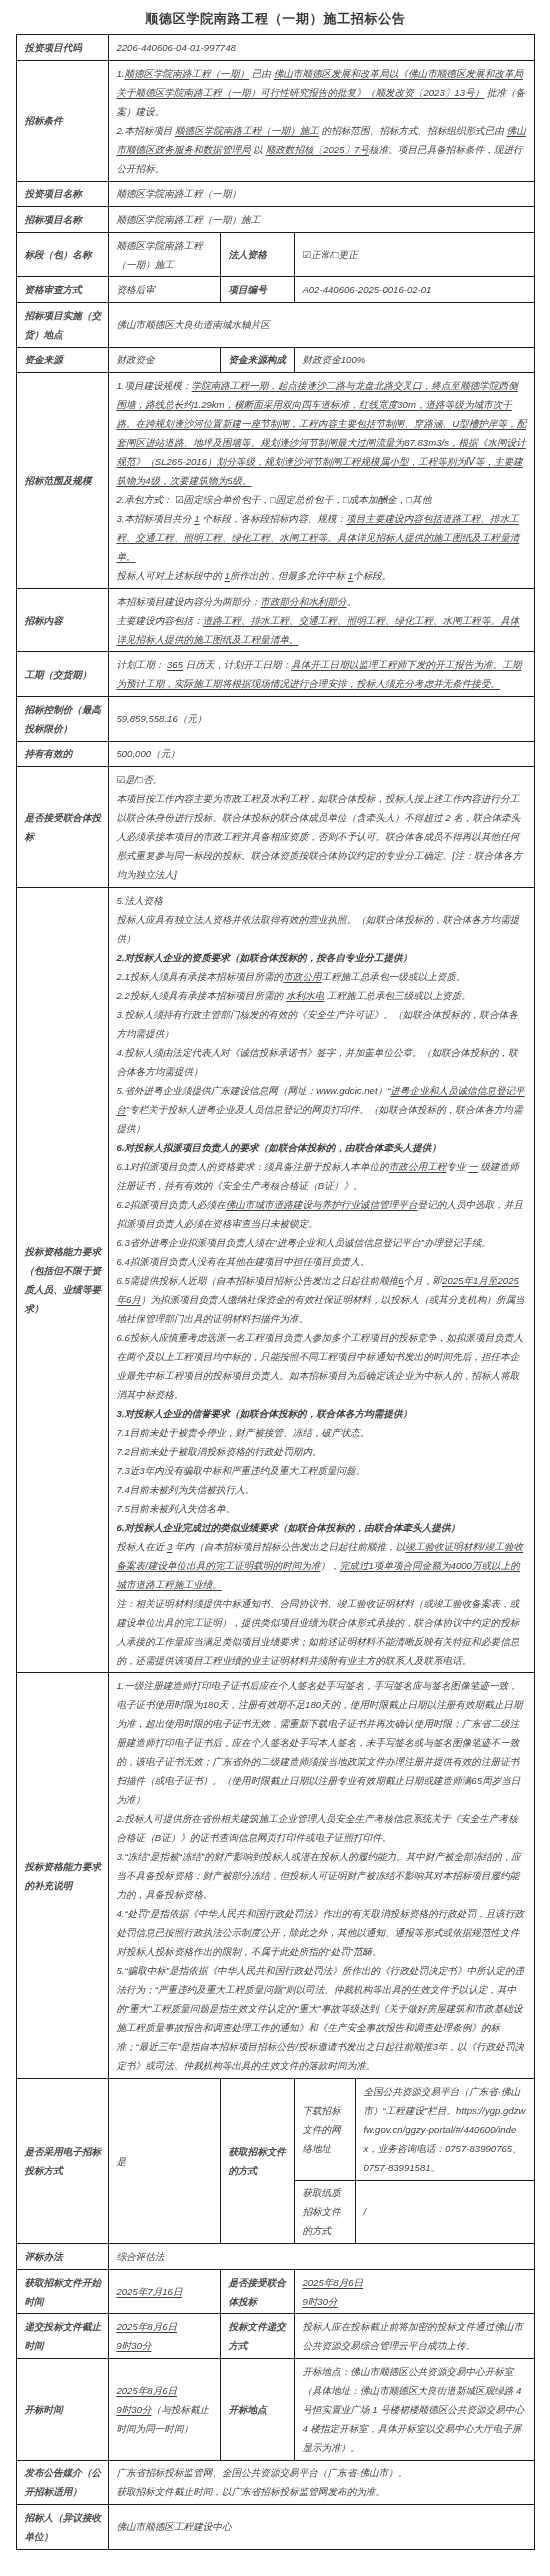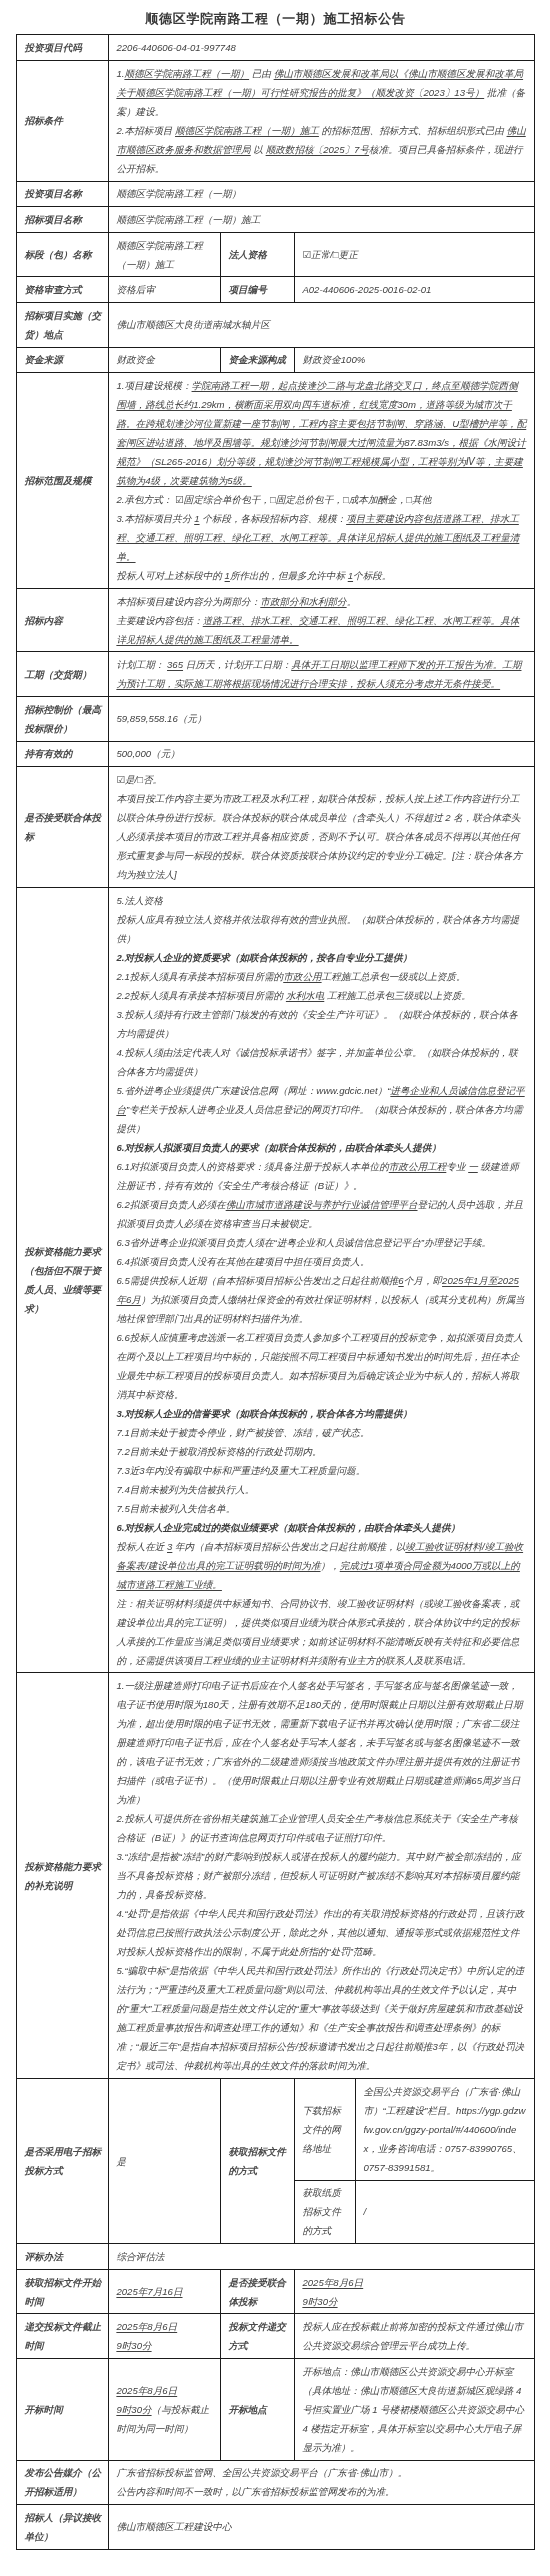--- a/index.html
+++ b/index.html
@@ -283,21 +283,21 @@
           <td colspan="2" class="val">
             <div class="p"><span>开标地点：佛山市顺德区公共资源交易中心开标室（具体地址：佛山市顺德区大良街道新城区观绿路 4 号恒实置业广场 1 号楼裙楼顺德区公共资源交易中心 4 楼指定开标室，具体开标室以交易中心大厅电子屏显示为准）。</span></div>
           </td>
         </tr>
         <tr>
           <td class="lbl">
             <div class="p"><span>发布公告媒介（公开招标适用）</span></div>
           </td>
           <td colspan="4" class="val">
             <div class="p"><span>广东省招标投标监管网、全国公共资源交易平台（广东省·佛山市）。</span></div>
-            <div class="p"><span>公告内容和时间不一致时，以广东省招标投标监管网发布的为准。</span></div>
+            <div class="p"><span>获取招标文件截止时间，以广东省招标投标监管网发布的为准。</span></div>
           </td>
         </tr>
         <tr>
           <td class="lbl ac">
             <div class="p"><span>招标人（异议接收单位）</span></div>
           </td>
           <td colspan="4" class="val ac">
             <div class="p"><span>佛山市顺德区工程建设中心</span></div>
           </td>
         </tr>

